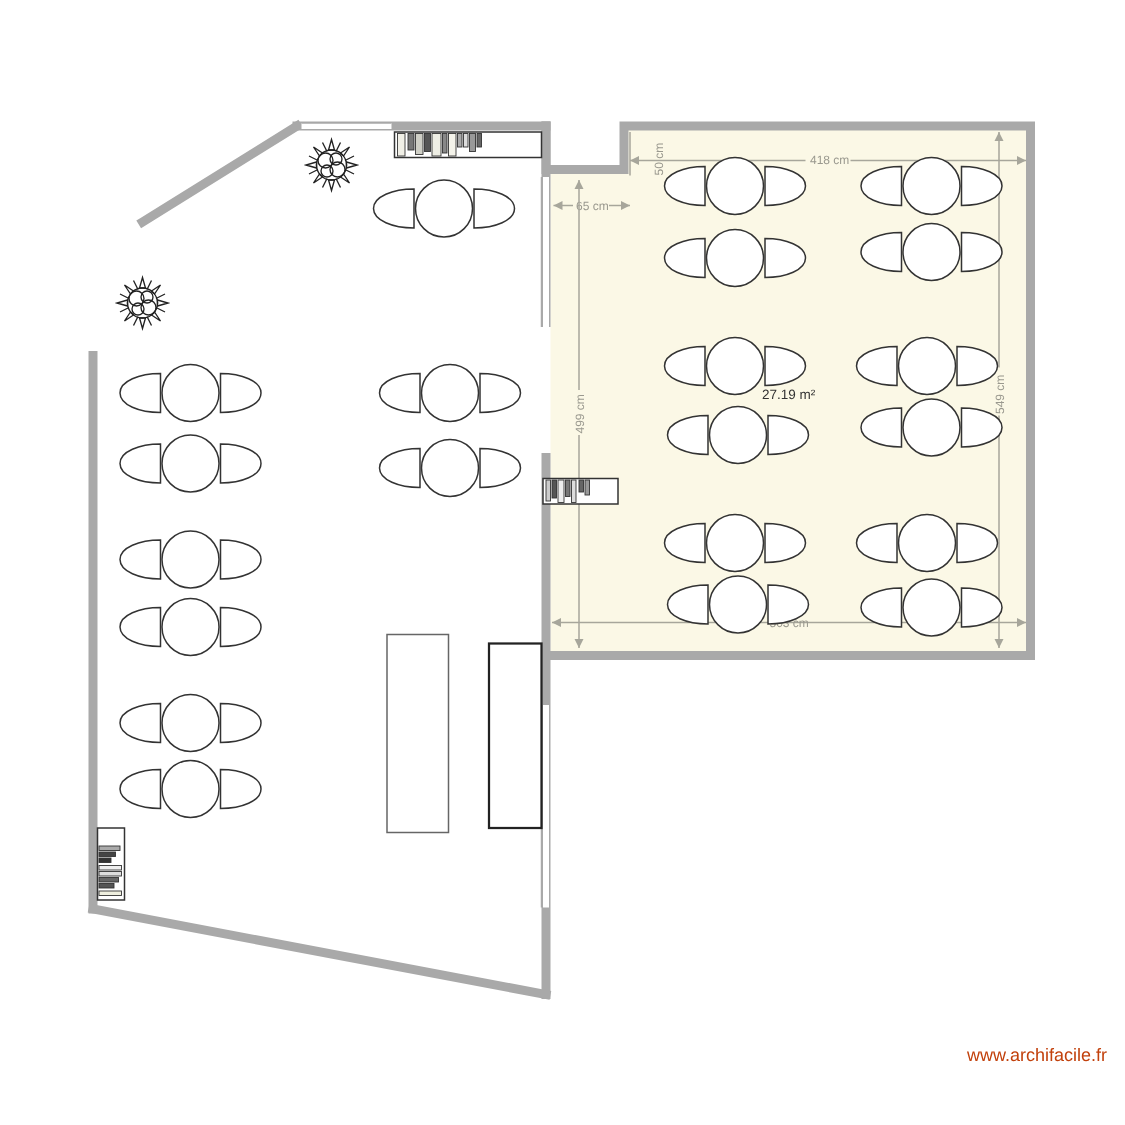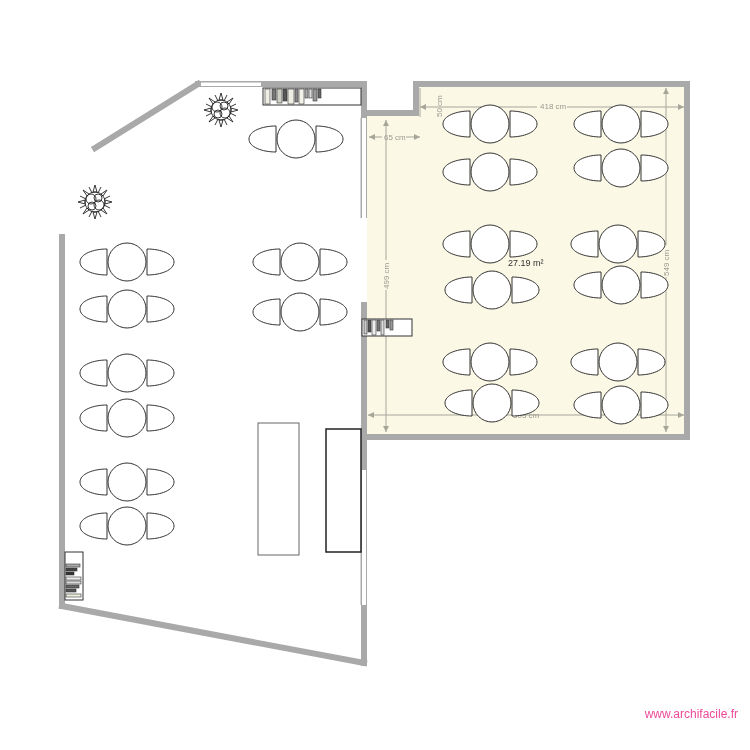--- a/index.html
+++ b/index.html
@@ -10,21 +10,21 @@
   .room-fill { fill:#fbf8e6; }
   .dim-line { stroke:#a7a69b; stroke-width:1; fill:none; }
   .dim-arrow { fill:#a7a69b; }
   .dim-text { font-size:8px; fill:#9a998f; font-family:"Liberation Sans", sans-serif; }
   .area-text { font-size:9px; fill:#333333; font-family:"Liberation Sans", sans-serif; }
   .chair, .table-top { fill:#ffffff; stroke:#333333; stroke-width:1; }
   .counter { fill:#ffffff; stroke:#666666; stroke-width:1; }
   .counter-dark { fill:#ffffff; stroke:#222222; stroke-width:1.5; }
   .shelf-box { fill:#ffffff; stroke:#333333; stroke-width:1; }
   .plant { fill:none; stroke:#222222; stroke-width:0.9; }
-  .watermark { position:absolute; right:12px; bottom:29px; font-size:12px; color:#ec4899; font-family:"Liberation Sans", sans-serif; }
+  .watermark { position:absolute; right:12px; bottom:40px; font-size:12px; color:#c2410c; font-family:"Liberation Sans", sans-serif; }
 </style>
 </head>
 <body>
 
 <svg id="plan" viewBox="0 0 750 750" xmlns="http://www.w3.org/2000/svg">
   <defs>
     <g id="table-set">
 
       <path class="chair" d="M -20 -13 C -34 -13 -47 -8 -47 0 C -47 8 -34 13 -20 13 Z"></path>
 

